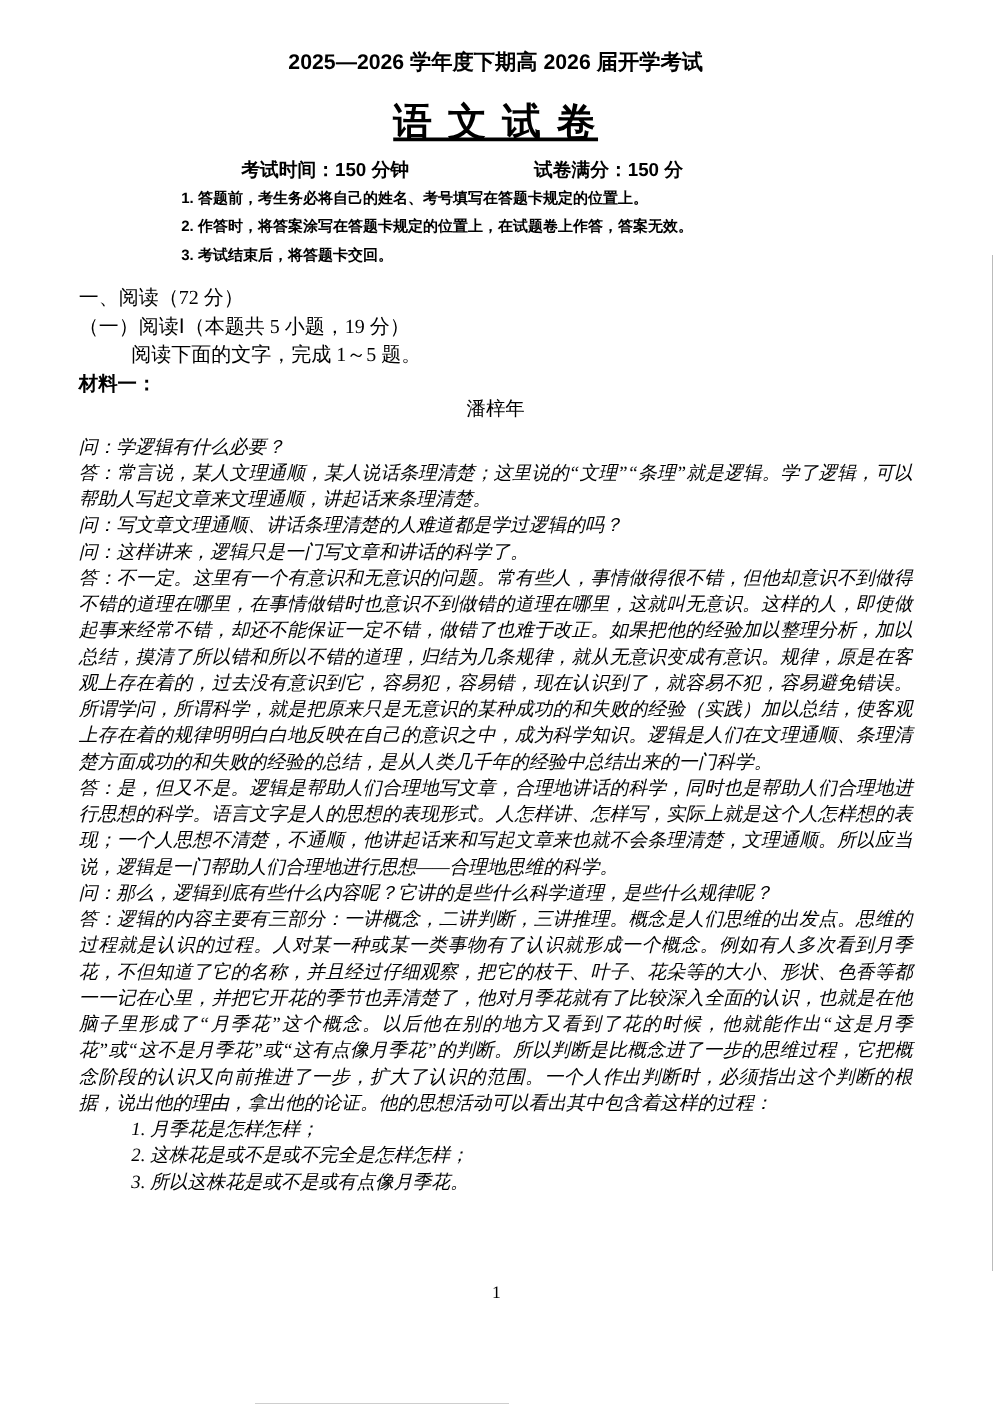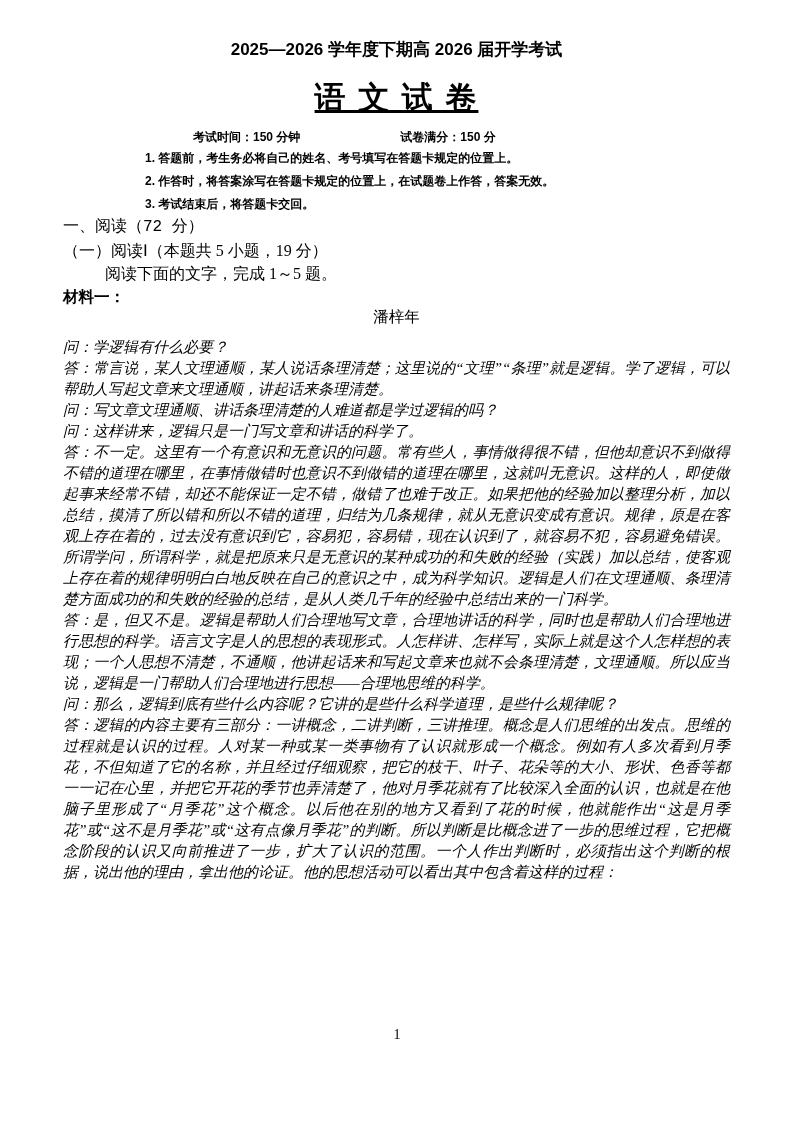--- a/index.html
+++ b/index.html
@@ -31,21 +31,21 @@
     font-size: 31px;
     line-height: 42px;
     letter-spacing: 2px;
     margin-top: 17px;
     text-decoration: underline;
   }
   .info-row {
     display: flex;
     font-family: "Liberation Sans", sans-serif;
     font-weight: bold;
-    font-size: 12px;
+    font-size: 15px;
     line-height: 20px;
     margin-top: 8px;
   }
   .info-duration { margin-left: 130px; }
   .info-score    { margin-left: 100px; }
   
   .notice-label {
     font-family: "Liberation Sans", sans-serif;
     font-weight: bold;
     font-size: 16px;
@@ -60,21 +60,21 @@
     line-height: 23px;
     padding-left: 82px;
   }
   
   .section-heading,
   .section-subheading,
   .section-instruction {
     font-size: 16px;
     line-height: 23px;
   }
-  .section-heading { margin-top: 0; font-family: Liberation Mono, monospace; }
+  .section-heading { margin-top: 11px; }
   .section-instruction { padding-left: 42px; }
   .material-label {
     font-family: "Liberation Sans", sans-serif;
     font-weight: bold;
     font-size: 15.5px;
     line-height: 20px;
     margin-top: 2px;
   }
   .article-title,
   .article-author {
@@ -139,16 +139,21 @@
         <p class="body-para">问：学逻辑有什么必要？</p>
         <p class="body-para">答：常言说，某人文理通顺，某人说话条理清楚；这里说的“文理”“条理”就是逻辑。学了逻辑，可以帮助人写起文章来文理通顺，讲起话来条理清楚。</p>
         <p class="body-para">问：写文章文理通顺、讲话条理清楚的人难道都是学过逻辑的吗？</p>
         <p class="body-para">问：这样讲来，逻辑只是一门写文章和讲话的科学了。</p>
         <p class="body-para">答：不一定。这里有一个有意识和无意识的问题。常有些人，事情做得很不错，但他却意识不到做得不错的道理在哪里，在事情做错时也意识不到做错的道理在哪里，这就叫无意识。这样的人，即使做起事来经常不错，却还不能保证一定不错，做错了也难于改正。如果把他的经验加以整理分析，加以总结，摸清了所以错和所以不错的道理，归结为几条规律，就从无意识变成有意识。规律，原是在客观上存在着的，过去没有意识到它，容易犯，容易错，现在认识到了，就容易不犯，容易避免错误。所谓学问，所谓科学，就是把原来只是无意识的某种成功的和失败的经验（实践）加以总结，使客观上存在着的规律明明白白地反映在自己的意识之中，成为科学知识。逻辑是人们在文理通顺、条理清楚方面成功的和失败的经验的总结，是从人类几千年的经验中总结出来的一门科学。</p>
         <p class="body-para">答：是，但又不是。逻辑是帮助人们合理地写文章，合理地讲话的科学，同时也是帮助人们合理地进行思想的科学。语言文字是人的思想的表现形式。人怎样讲、怎样写，实际上就是这个人怎样想的表现；一个人思想不清楚，不通顺，他讲起话来和写起文章来也就不会条理清楚，文理通顺。所以应当说，逻辑是一门帮助人们合理地进行思想——合理地思维的科学。</p>
         <p class="body-para">问：那么，逻辑到底有些什么内容呢？它讲的是些什么科学道理，是些什么规律呢？</p>
         <p class="body-para">答：逻辑的内容主要有三部分：一讲概念，二讲判断，三讲推理。概念是人们思维的出发点。思维的过程就是认识的过程。人对某一种或某一类事物有了认识就形成一个概念。例如有人多次看到月季花，不但知道了它的名称，并且经过仔细观察，把它的枝干、叶子、花朵等的大小、形状、色香等都一一记在心里，并把它开花的季节也弄清楚了，他对月季花就有了比较深入全面的认识，也就是在他脑子里形成了“月季花”这个概念。以后他在别的地方又看到了花的时候，他就能作出“这是月季花”或“这不是月季花”或“这有点像月季花”的判断。所以判断是比概念进了一步的思维过程，它把概念阶段的认识又向前推进了一步，扩大了认识的范围。一个人作出判断时，必须指出这个判断的根据，说出他的理由，拿出他的论证。他的思想活动可以看出其中包含着这样的过程：</p>
       </div>
 
+    <div class="article-list">
+        <div class="list-line">1. 月季花是怎样怎样；</div>
+        <div class="list-line">2. 这株花是或不是或不完全是怎样怎样；</div>
+        <div class="list-line">3. 所以这株花是或不是或有点像月季花。</div>
+      </div>
   </div>
 
   <div class="page-number">1</div>
 </div>
 
 </body></html>

